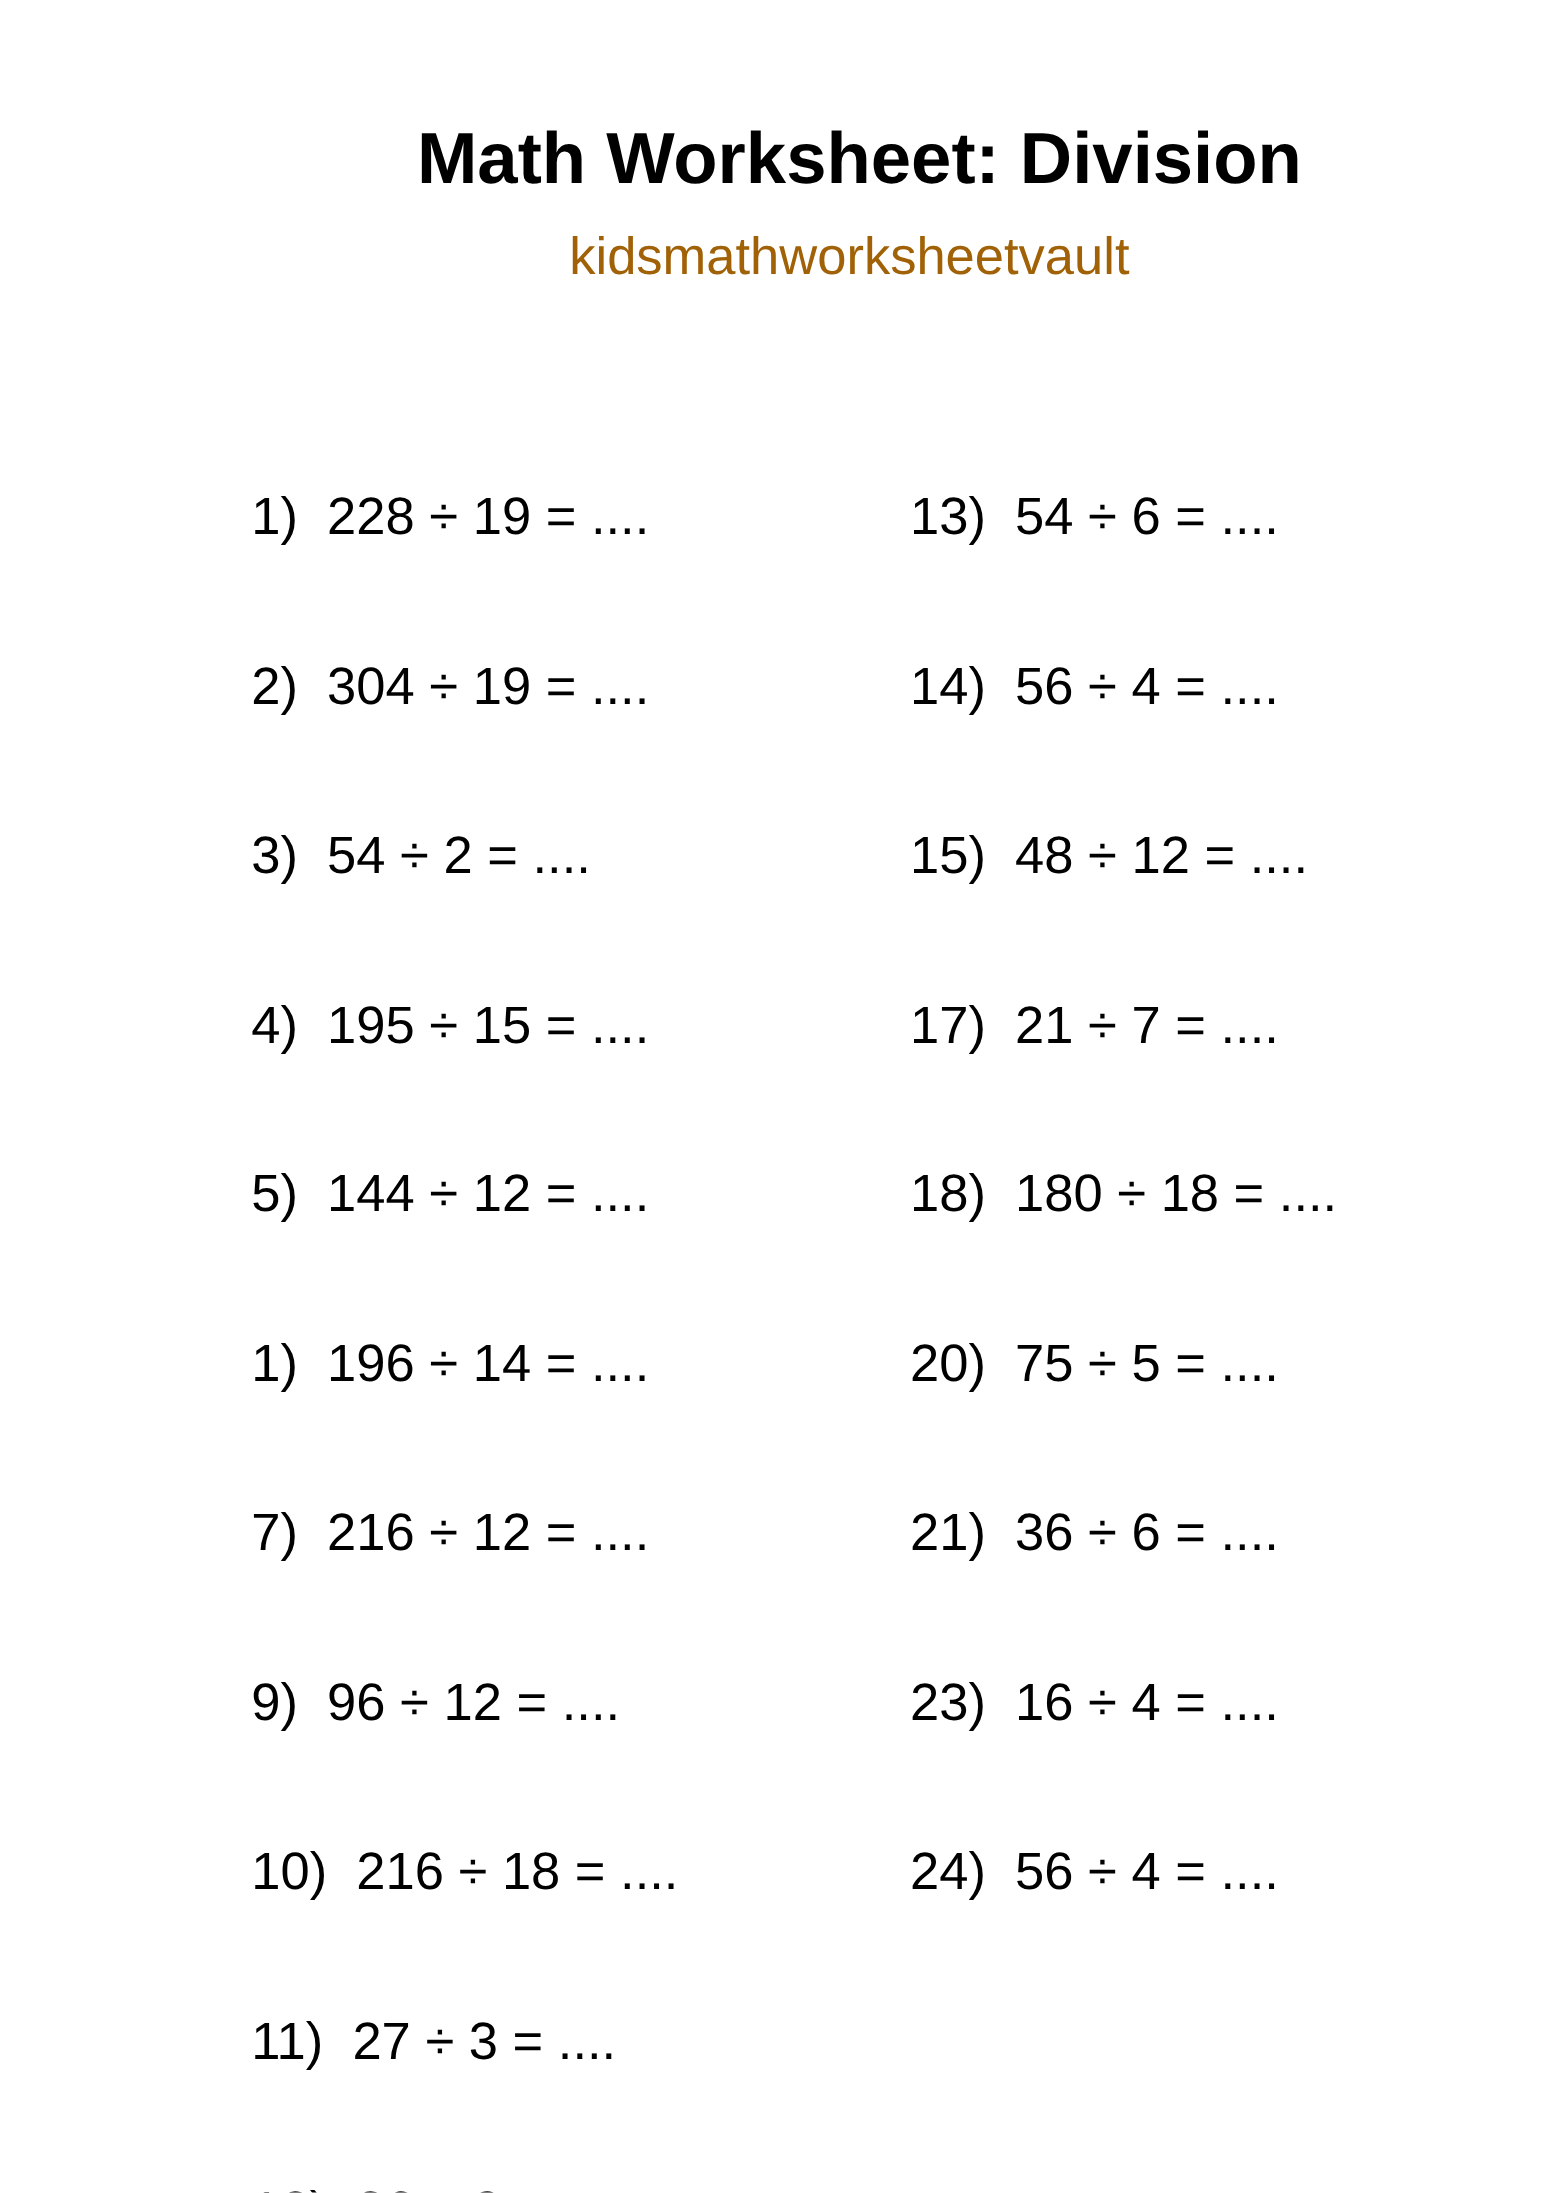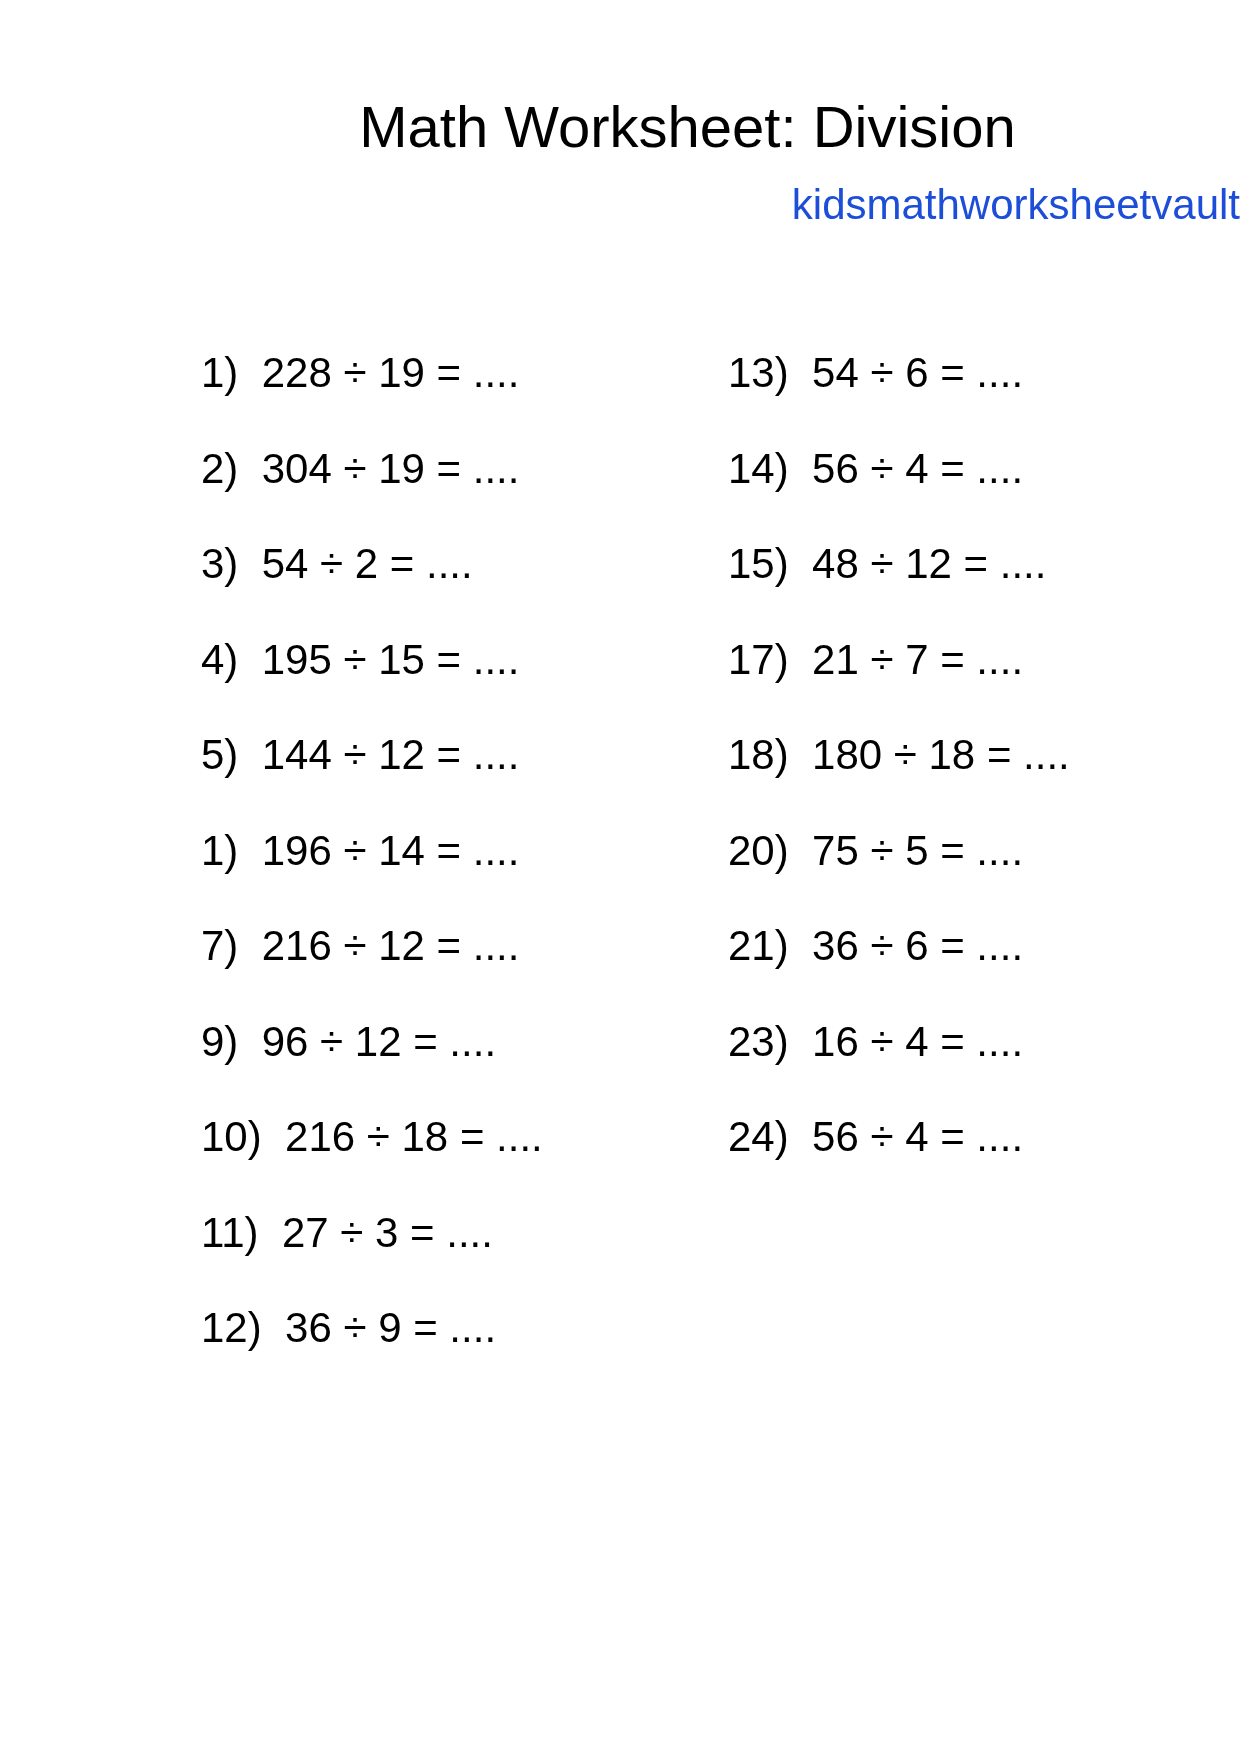--- a/index.html
+++ b/index.html
@@ -18,46 +18,47 @@
     .title {
       position: absolute;
       left: 0;
       width: 100%;
       top: 98px;
       padding-left: 135px;
       box-sizing: border-box;
       text-align: center;
       font-size: 58px;
       line-height: 1;
-      font-weight: normal;
+      font-weight: bold;
       margin: 0;
     }
     .subtitle {
       position: absolute;
       left: 0;
       width: 100%;
       top: 184px;
       padding-left: 119px;
       box-sizing: border-box;
-      text-align: right;
+      text-align: center;
       font-size: 42px;
       line-height: 1;
-      color: #1d4ed8;
+      color: #a16207;
     }
     .column {
       position: absolute;
       top: 352px;
     }
     .col-left { left: 201px; }
     .col-right { left: 728px; }
     .problem {
       height: 95.5px;
       font-size: 42px;
       line-height: 1;
       white-space: pre;
+      margin-top: 40px;
     }
   </style>
 </head>
 <body>
 
 <h1 class="title">Math Worksheet: Division</h1>
 <div class="subtitle">kidsmathworksheetvault</div>
 
 <div class="column col-left">
   <div class="problem">1)  228 ÷ 19 = ....</div>

